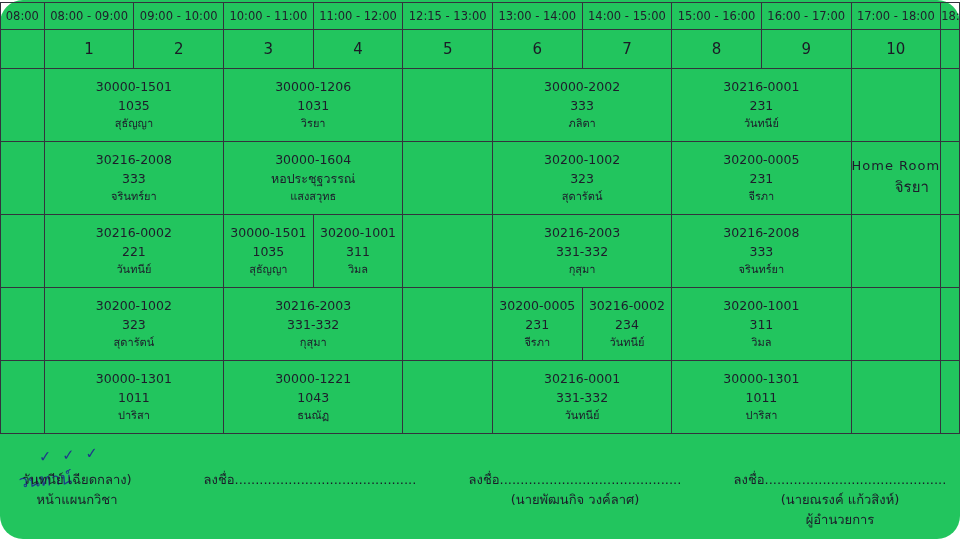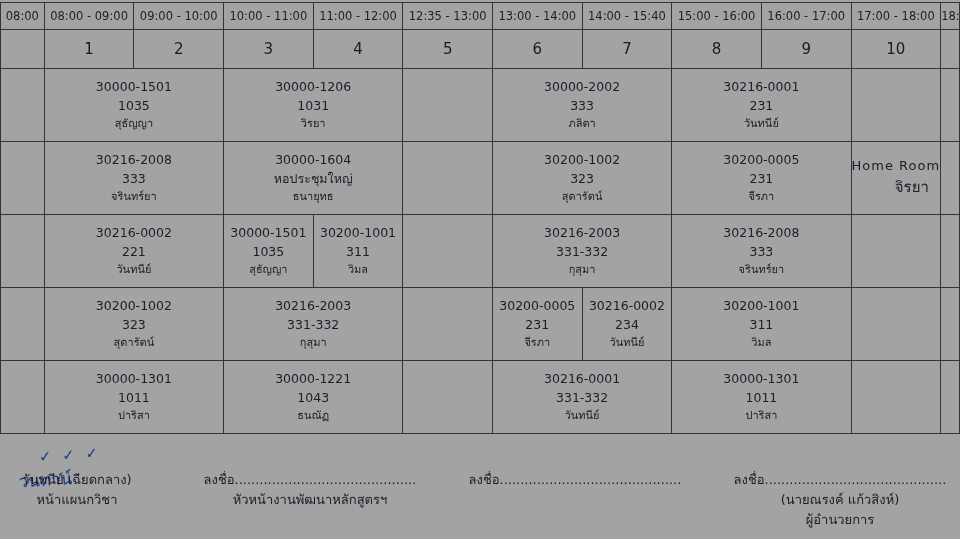--- a/index.html
+++ b/index.html
@@ -12,21 +12,22 @@
     height: 539px;
     overflow: hidden;
     font-family: "DejaVu Sans", sans-serif;
     color: #1a1a2a;
     position: relative;
   }
   .sheet {
     position: relative;
     width: 960px;
     height: 539px;
-    background: #a3a3a3;
+    background: #22c55e;
+    border-radius: 23px;
   }
 
   
   table.schedule {
     position: absolute;
     left: 0;
     top: 2px;
     width: 960px;
     border-collapse: collapse;
     table-layout: fixed;
@@ -162,23 +163,23 @@
       <col style="width:86px">
       <col style="width:18px">
     </colgroup>
     <tbody id="table-body">
         <tr class="hdr-row">
           <td class="stub">08:00</td>
           <td>08:00 - 09:00</td>
           <td>09:00 - 10:00</td>
           <td>10:00 - 11:00</td>
           <td>11:00 - 12:00</td>
-          <td>12:35 - 13:00</td>
+          <td>12:15 - 13:00</td>
           <td>13:00 - 14:00</td>
-          <td>14:00 - 15:40</td>
+          <td>14:00 - 15:00</td>
           <td>15:00 - 16:00</td>
           <td>16:00 - 17:00</td>
           <td>17:00 - 18:00</td>
           <td class="stub">18:</td>
         </tr>
         <tr class="num-row">
           <td></td>
           <td>1</td>
           <td>2</td>
           <td>3</td>
@@ -230,22 +231,22 @@
           <td colspan="2">
             <div class="cell-lines">
               <span class="l-code">30216-2008</span>
               <span class="l-room">333</span>
               <span class="l-teacher">จรินทร์ยา</span>
             </div>
           </td>
           <td colspan="2">
             <div class="cell-lines">
               <span class="l-code">30000-1604</span>
-              <span class="l-room">หอประชุมใหญ่</span>
-              <span class="l-teacher">ธนายุทธ</span>
+              <span class="l-room">หอประชุฐวรรณ่</span>
+              <span class="l-teacher">แสงสวุทธ</span>
             </div>
           </td>
           <td class="empty"></td>
           <td colspan="2">
             <div class="cell-lines">
               <span class="l-code">30200-1002</span>
               <span class="l-room">323</span>
               <span class="l-teacher">สุดารัตน์</span>
             </div>
           </td>
@@ -390,25 +391,25 @@
     </div>
 
     <div class="sig-block sig-1">
       <div class="sig-line"></div>
       <div class="sig-name">วันทนีย์  เฉียดกลาง)</div>
       <div class="sig-title">หน้าแผนกวิชา</div>
     </div>
 
     <div class="sig-block sig-2">
       <div class="sig-line">ลงชื่อ............................................</div>
-      <div class="sig-title">หัวหน้างานพัฒนาหลักสูตรฯ</div>
     </div>
 
     <div class="sig-block sig-3">
       <div class="sig-line">ลงชื่อ............................................</div>
+      <div class="sig-name">(นายพัฒนกิจ  วงค์ลาศ)</div>
     </div>
 
     <div class="sig-block sig-4">
       <div class="sig-line">ลงชื่อ............................................</div>
       <div class="sig-name">(นายณรงค์  แก้วสิงห์)</div>
       <div class="sig-title">ผู้อำนวยการ</div>
     </div>
   </div>
 
 </div>

